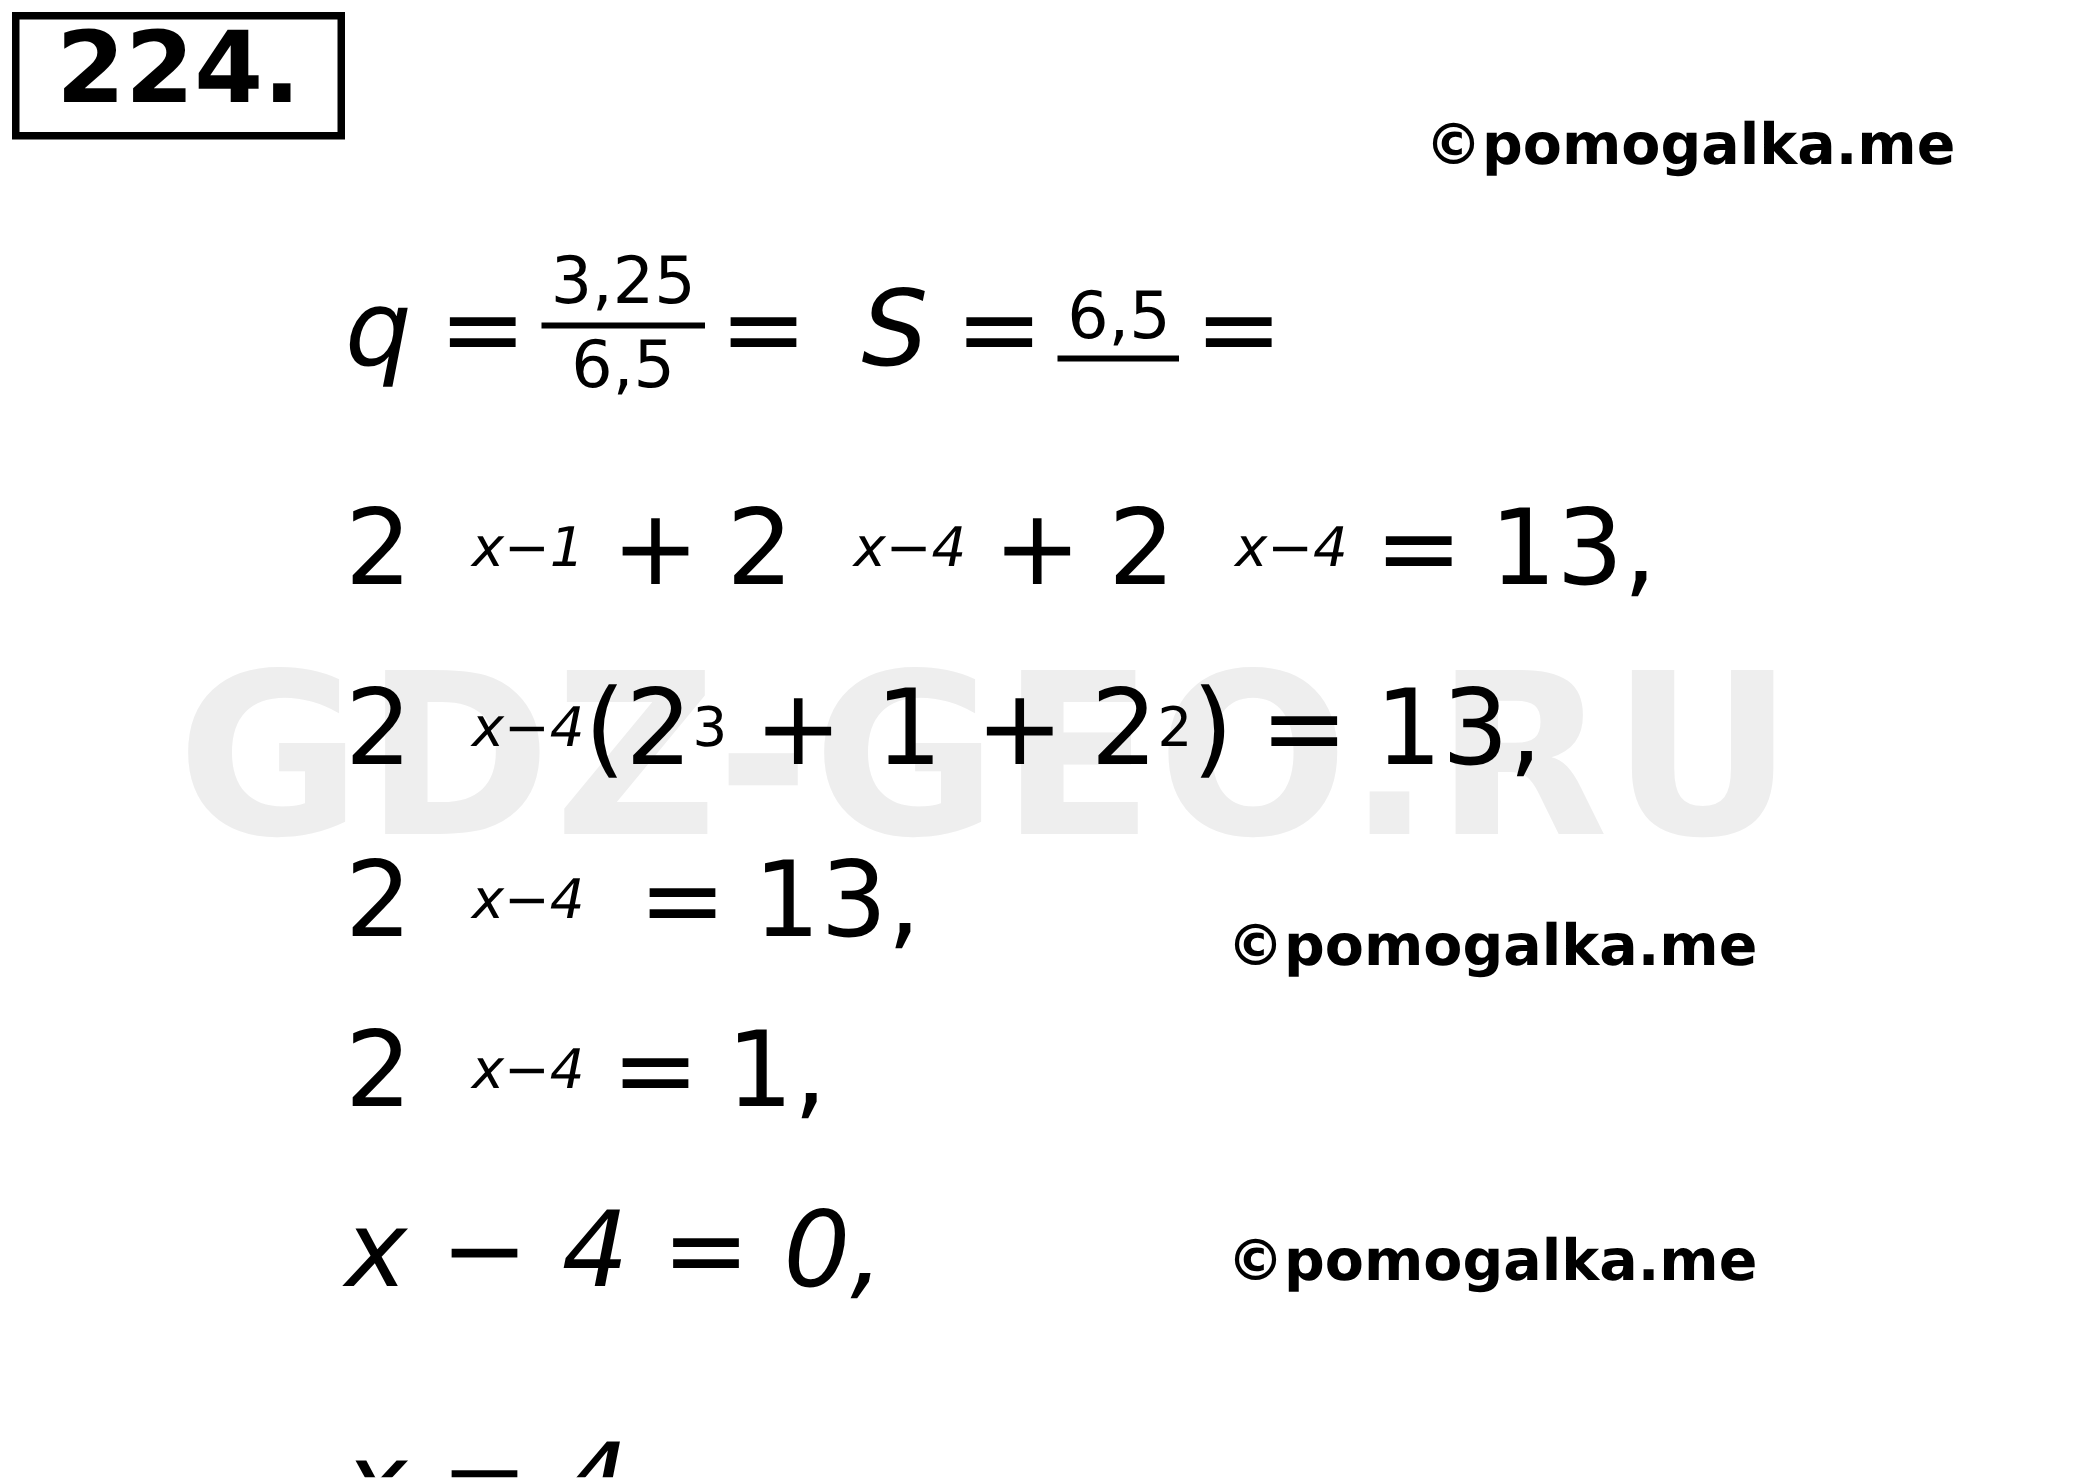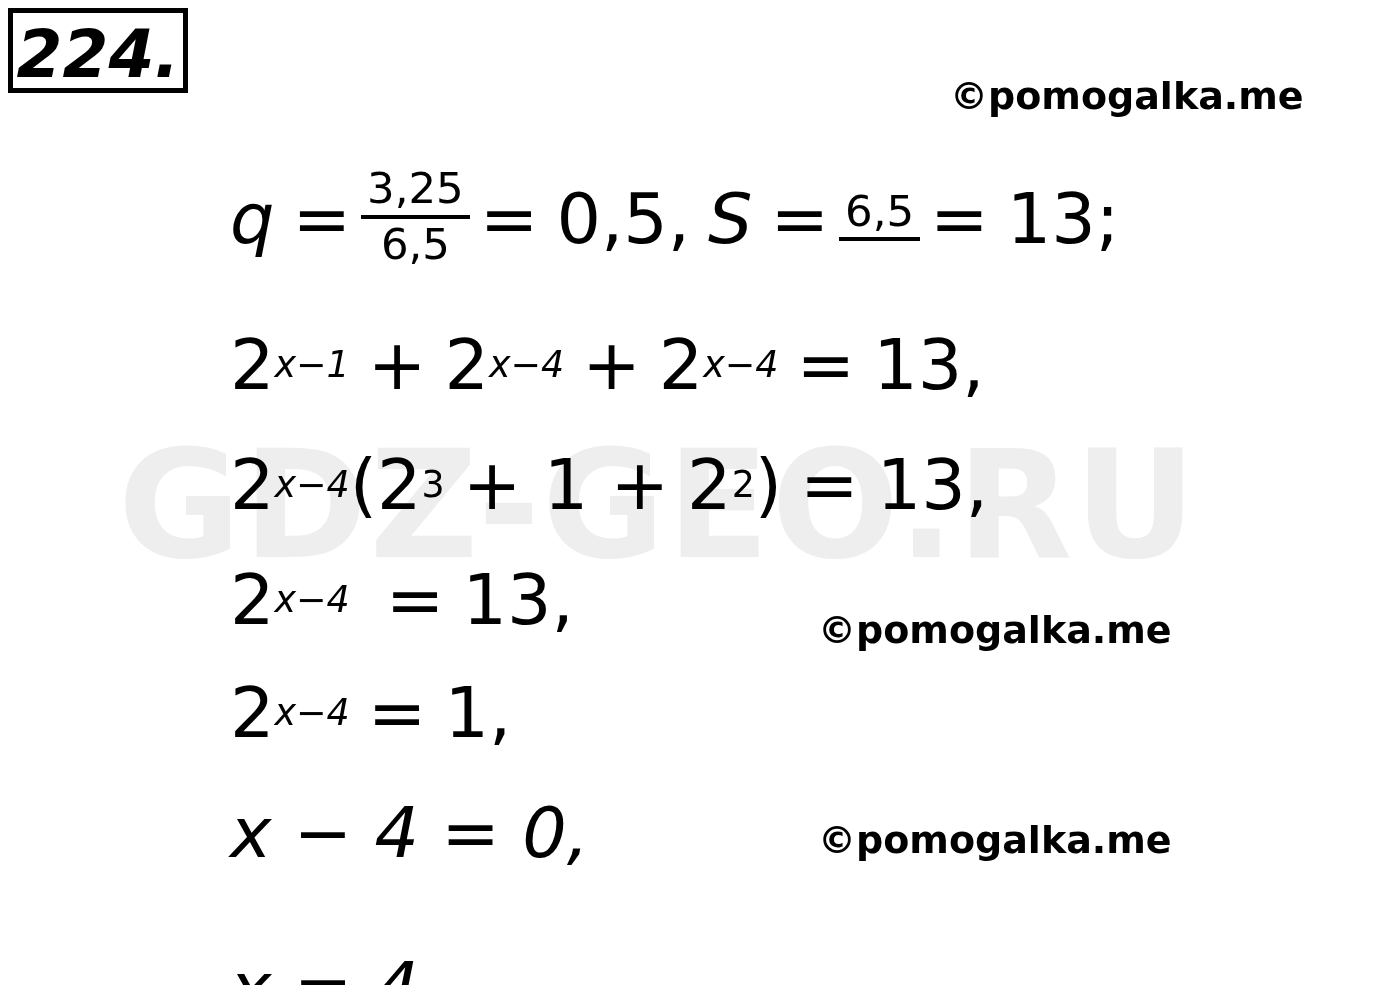--- a/index.html
+++ b/index.html
@@ -32,29 +32,28 @@
     user-select: none;
     white-space: nowrap;
     z-index: 0;
   }
 
   
   .num-box {
     position: absolute;
     left: 8px;
     top: 8px;
-    width: 180px;
+    width: 222px;
     height: 85px;
     border: 5px solid #000;
     box-sizing: border-box;
     display: flex;
-    align-items: flex-end;
+    align-items: flex-start;
     justify-content: center;
     z-index: 3;
-    font-style: italic;
   }
   .num-box span {
     font-family: "DejaVu Sans", sans-serif;
     font-weight: bold;
     font-size: 66px;
     line-height: 1;
   }
 
   
   .copy {
@@ -89,21 +88,21 @@
   }
   .ital { font-style: italic; }
   .sp { display: inline-block; width: 18px; }
 
   sup.exp {
     font-size: 0.52em;
     vertical-align: super;
     line-height: 0;
     font-style: normal;
   }
-  sup.exp .ital { font-style: italic; }
+  sup.exp .ital { font-style: italic; margin-left: 40px; }
 
   
   .frac {
     display: inline-flex;
     flex-direction: column;
     align-items: center;
     vertical-align: middle;
     margin: 0 10px;
     font-size: 0.62em;
     line-height: 1.05;
@@ -139,32 +138,30 @@
     <span class="ital">q</span>
     <span class="sp"></span>
     <span>=</span>
     <span class="frac">
       <span class="num">3,25</span>
       <span class="bar"></span>
       <span class="den">6,5</span>
     </span>
     <span>=</span>
     <span class="sp"></span>
-    <span>0,5,</span>
     <span class="sp"></span>
     <span class="ital">S</span>
     <span class="sp"></span>
     <span>=</span>
     <span class="frac">
       <span class="num">6,5</span>
       <span class="bar"></span>
     </span>
     <span>=</span>
     <span class="sp"></span>
-    <span>13;</span>
   </div>
 
   <div class="math line" style="top: 330px;">
     <span>2</span>
       <sup class="exp"><span class="ital">x−1</span></sup>
     <span class="sp"></span>
       <span>+</span>
       <span class="sp"></span>
     <span>2</span>
       <sup class="exp"><span class="ital">x−4</span></sup>

